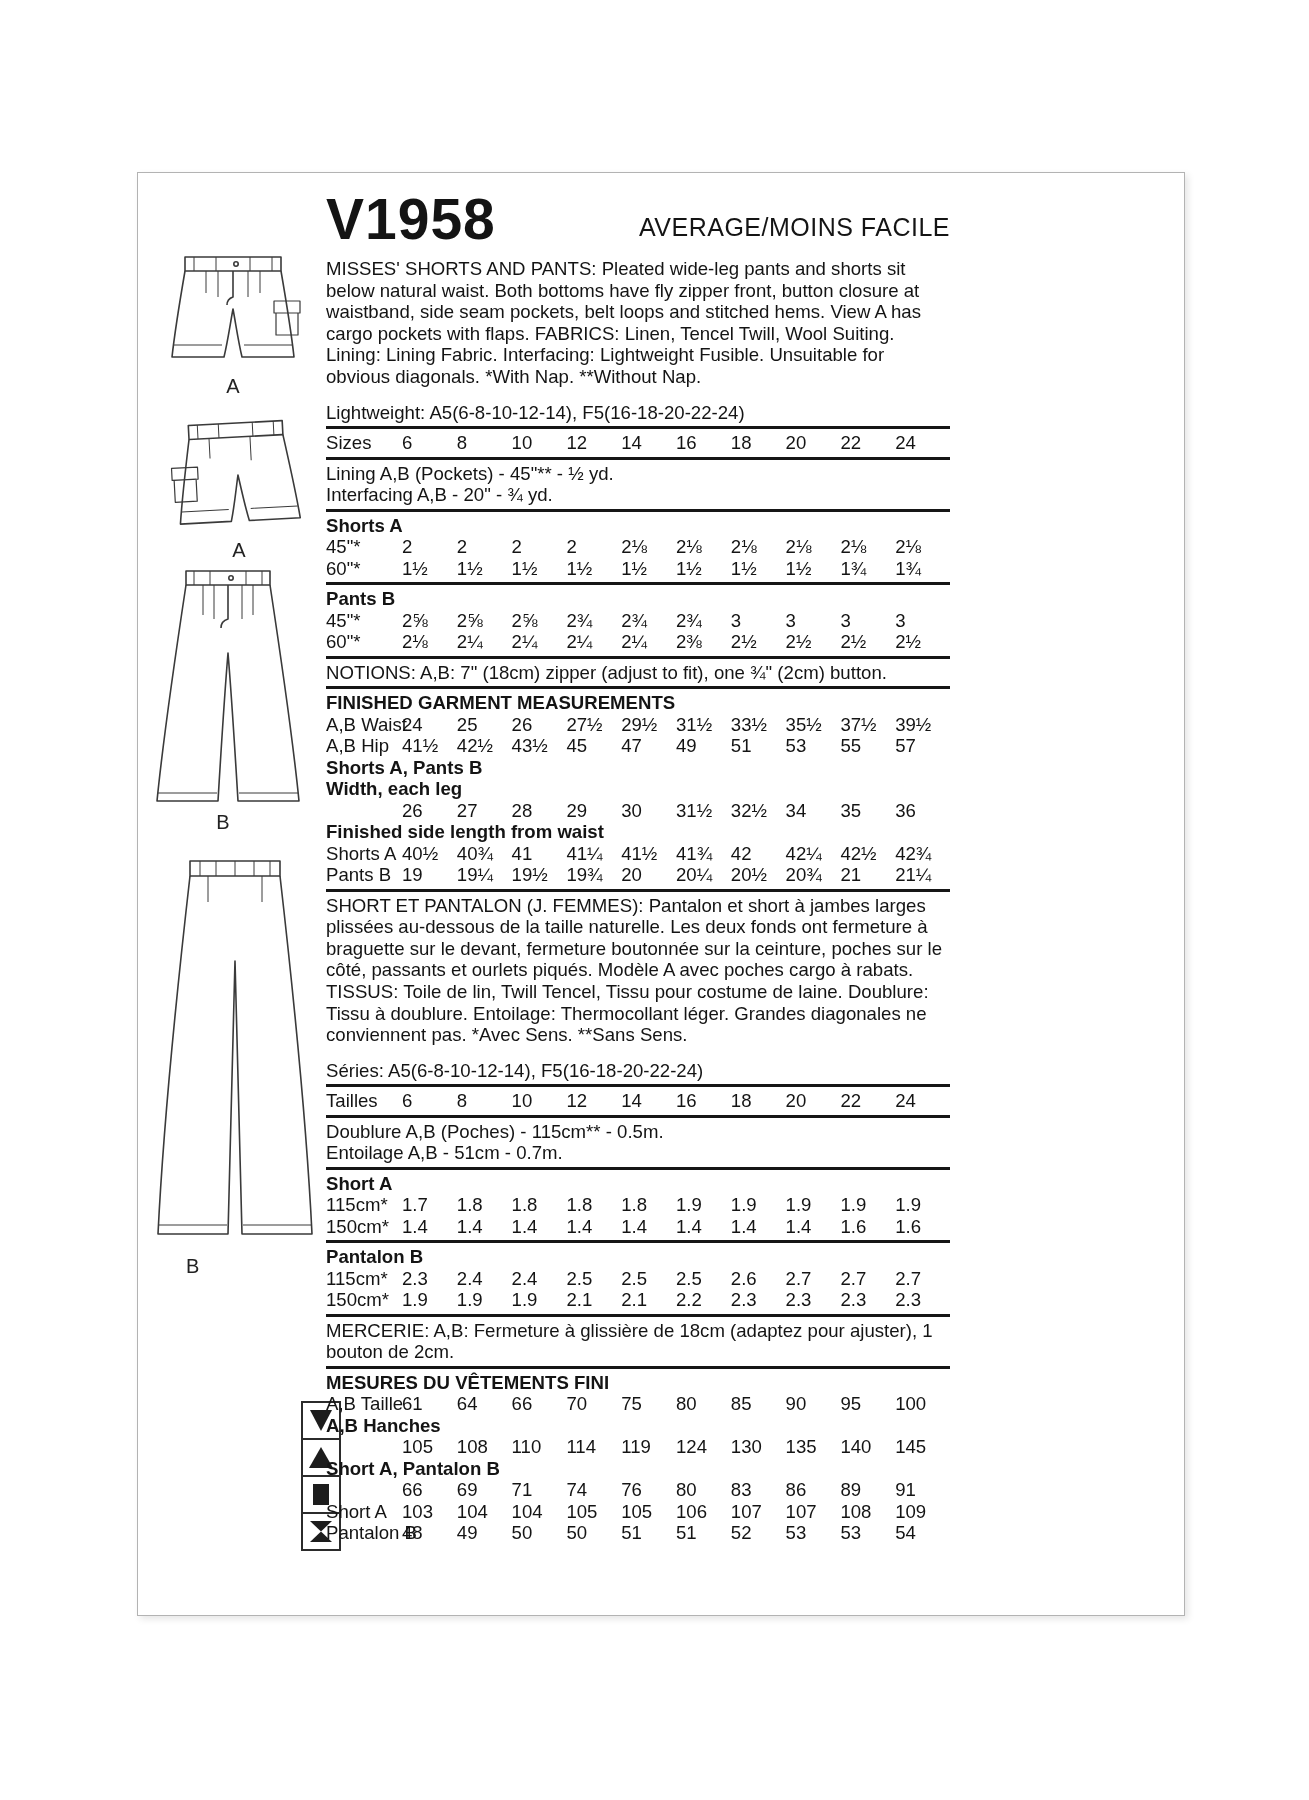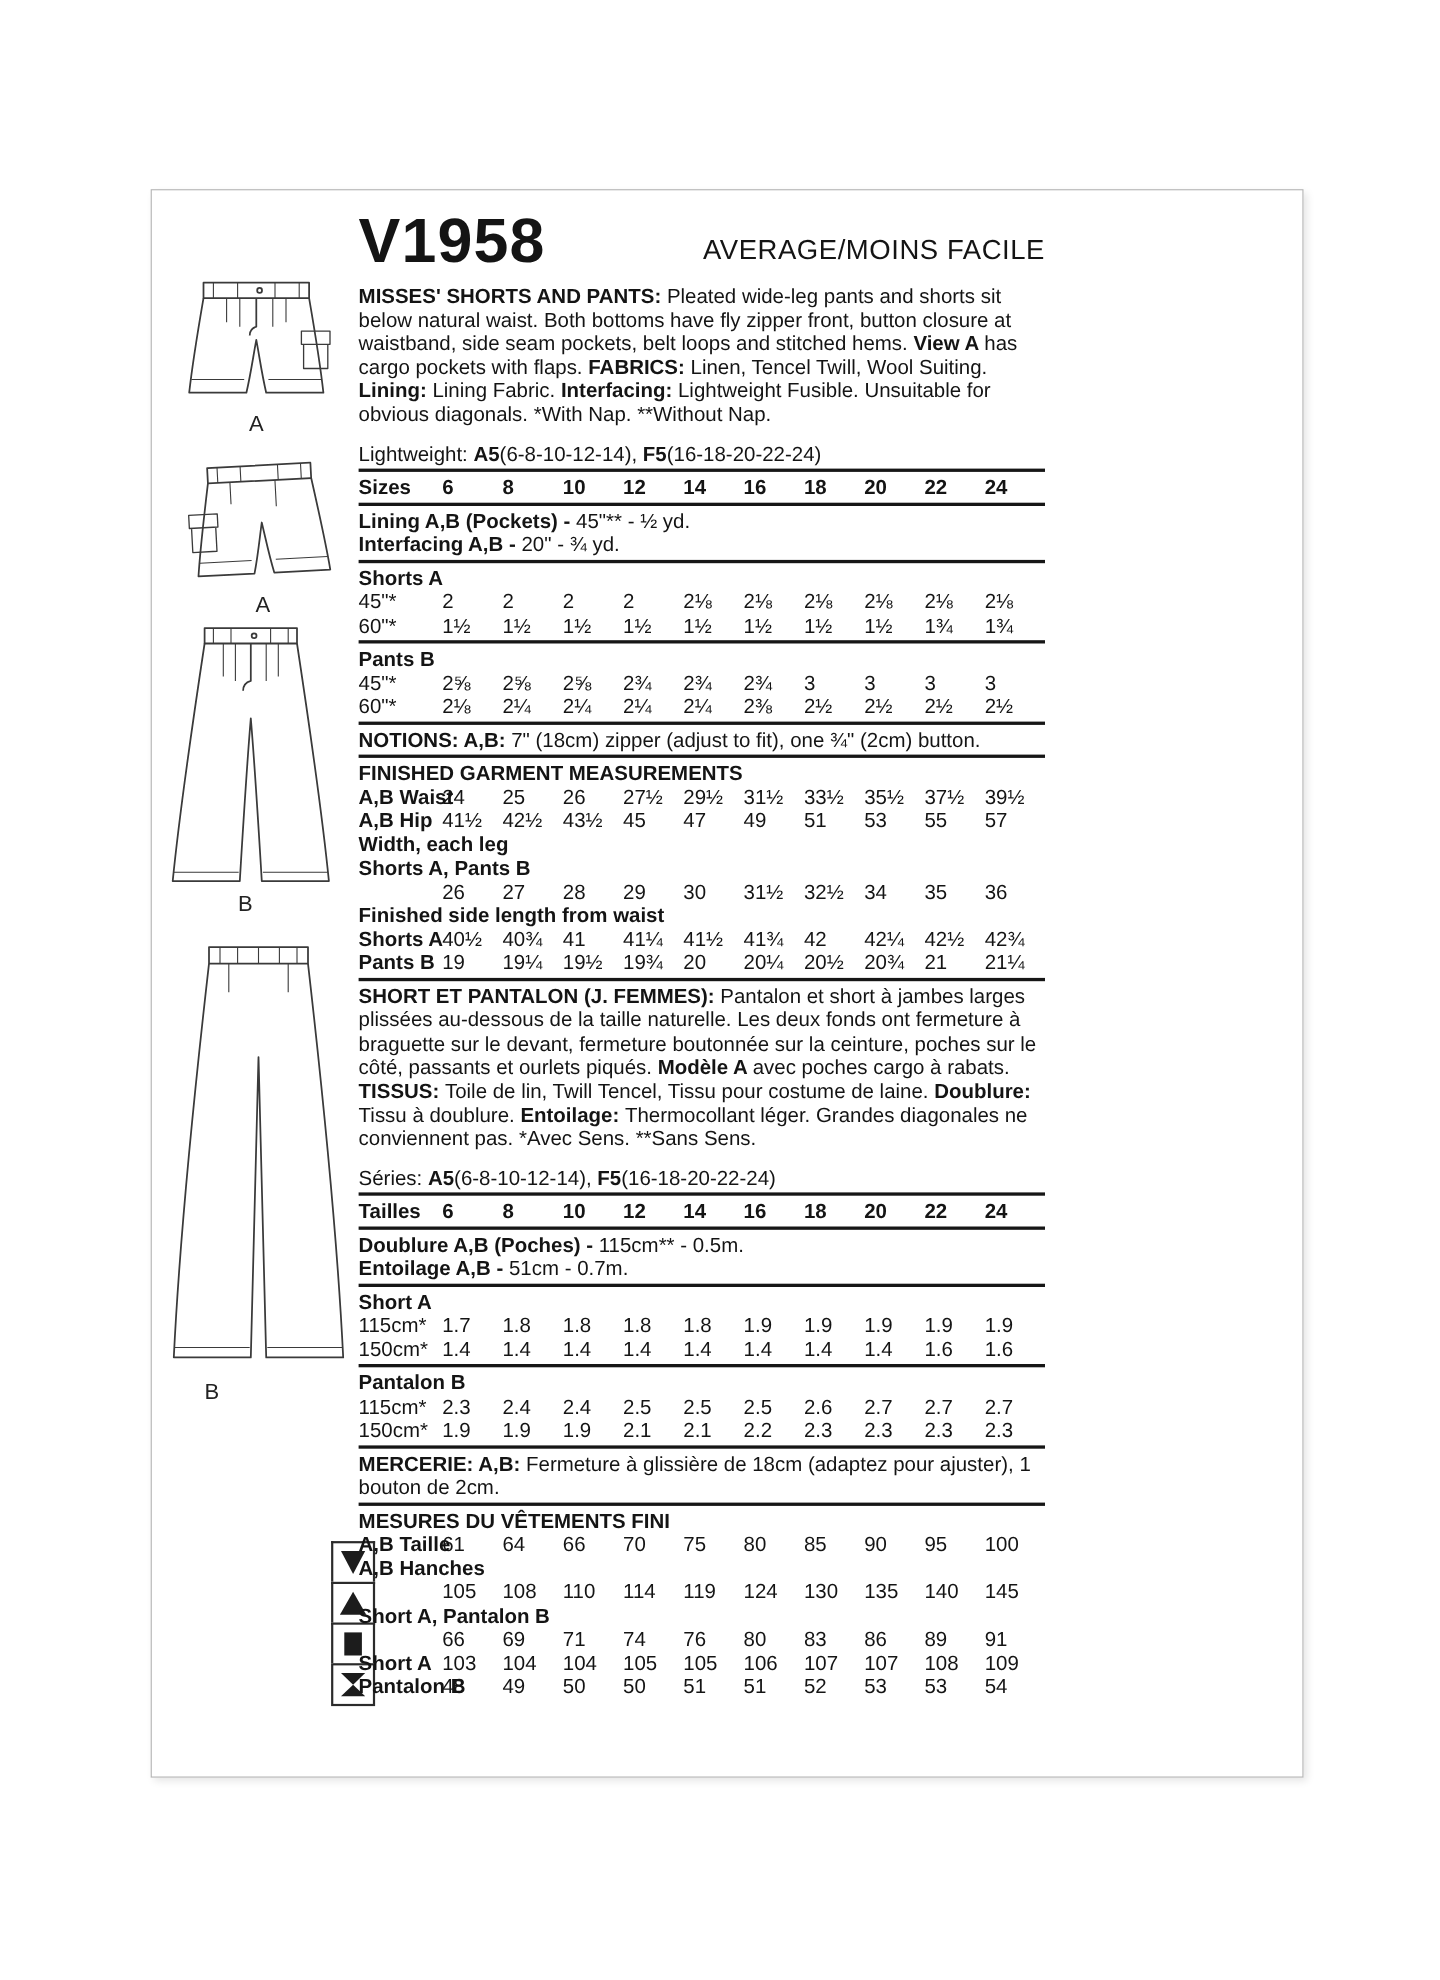--- a/index.html
+++ b/index.html
@@ -7,21 +7,21 @@
   .card{position:absolute;left:137px;top:172px;width:1046px;height:1442px;background:#fff;border:1px solid #b3b3b3;box-shadow:3px 3px 7px rgba(0,0,0,0.10);}
   .figs{position:absolute;left:0;top:0;width:185px;height:100%;}
   .fig{position:absolute;}
   .fig svg{display:block;}
   .fig-label{position:absolute;font-size:20px;color:#222;width:150px;text-align:center;}
   .main{position:absolute;left:188px;top:14px;width:624px;}
   .title-row{display:flex;justify-content:space-between;align-items:flex-end;margin:4px 0 10px 0;}
   .pattern-number{font-family:Liberation Sans, sans-serif;font-size:57px;font-weight:600;line-height:1;letter-spacing:1px;}
   .difficulty{font-size:25px;letter-spacing:0.5px;padding-bottom:6px;margin-left:44px;}
   p.desc{margin:0 0 0 0;font-size:18.6px;line-height:21.6px;}
-  .b{font-weight:bold;}
+  .b{font-weight:normal;}
   .gap14{height:14px;}
   .inline-line{font-size:18.6px;line-height:21.5px;}
   .rule{border-top:3px solid #161616;margin:3px 0;}
   .trow{display:grid;grid-template-columns:76px repeat(10,1fr);font-size:18.6px;line-height:21.5px;}
   .trow .rlabel{white-space:nowrap;}
   .trow .cell{white-space:nowrap;}
   .sect{font-weight:bold;font-size:18.6px;line-height:21.5px;}
   .icon-strip{position:absolute;left:163px;top:1228px;width:38px;}
   .icon-box{width:36px;height:35px;border:2px solid #2b2b2b;border-bottom:none;display:flex;align-items:center;justify-content:center;background:#fff;}
   .icon-box:last-child{border-bottom:2px solid #2b2b2b;}
@@ -231,22 +231,22 @@
           <span class="cell">42½</span>
           <span class="cell">43½</span>
           <span class="cell">45</span>
           <span class="cell">47</span>
           <span class="cell">49</span>
           <span class="cell">51</span>
           <span class="cell">53</span>
           <span class="cell">55</span>
           <span class="cell">57</span>
         </div>
+      <div class="sect">Shorts A, Pants B</div>
       <div class="sect">Width, each leg</div>
-      <div class="sect">Shorts A, Pants B</div>
       <div class="trow">
         <span class="rlabel"></span>
       <span class="cell">26</span>
           <span class="cell">27</span>
           <span class="cell">28</span>
           <span class="cell">29</span>
           <span class="cell">30</span>
           <span class="cell">31½</span>
           <span class="cell">32½</span>
           <span class="cell">34</span>

